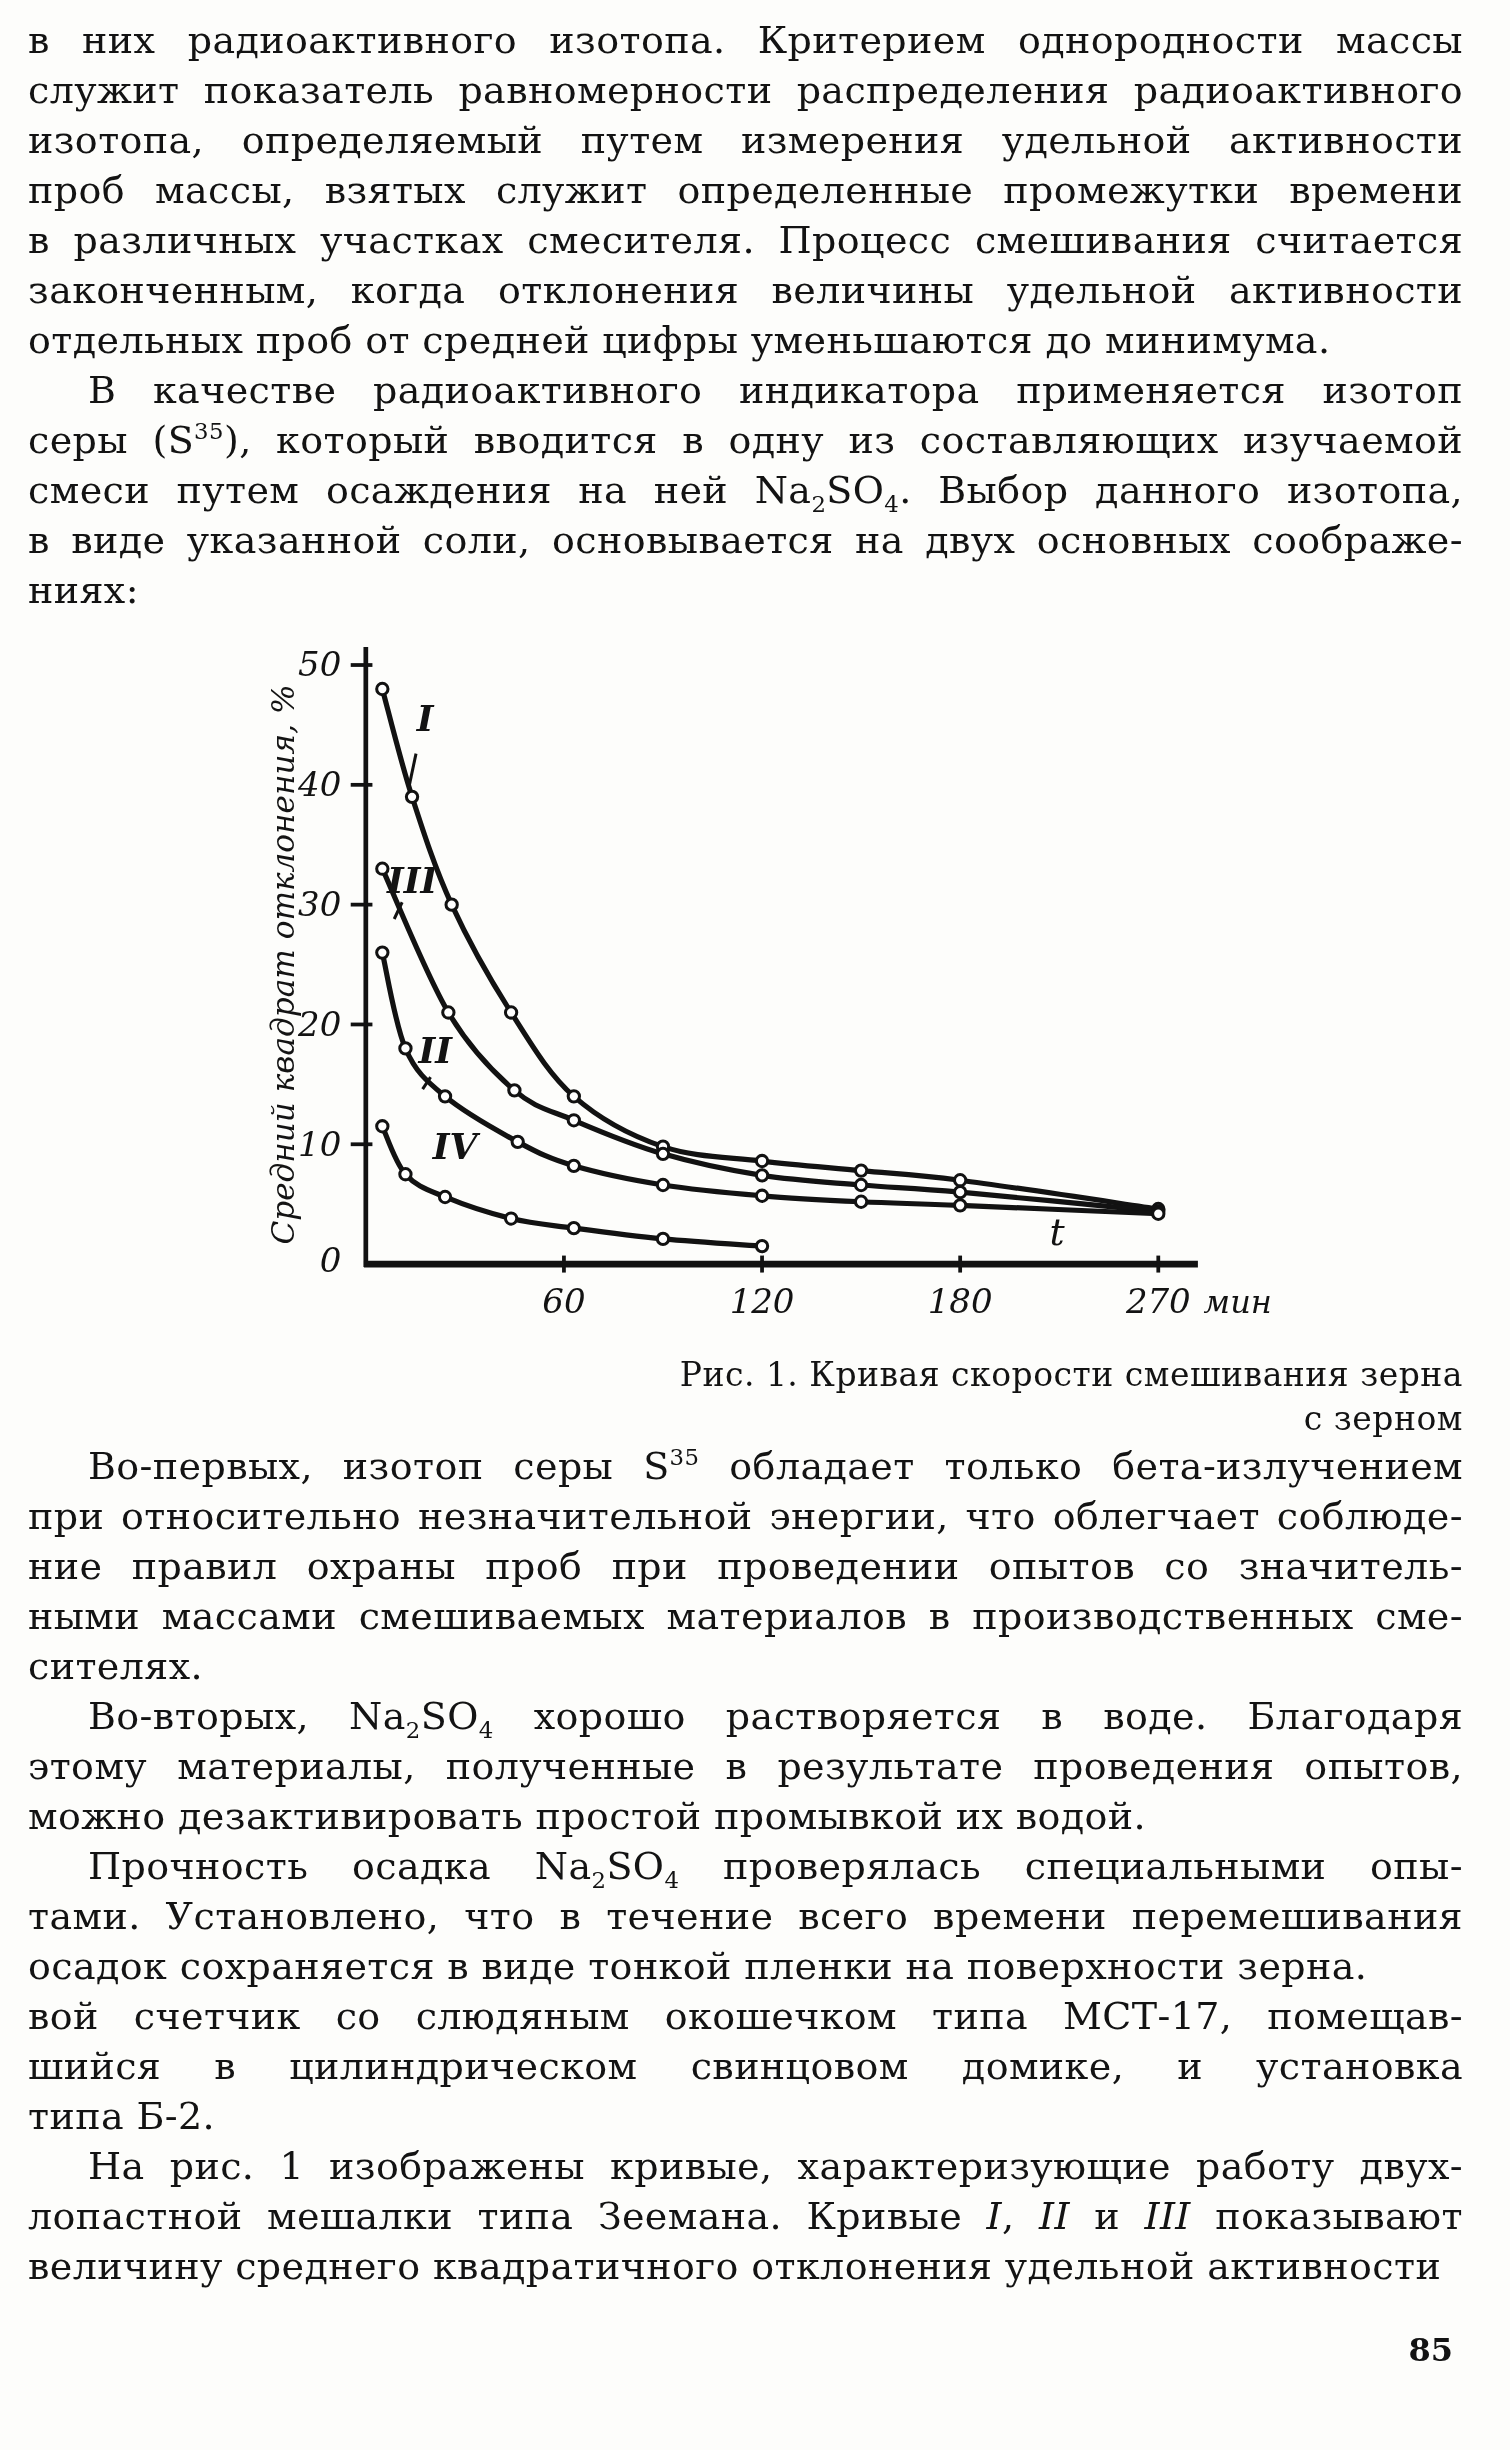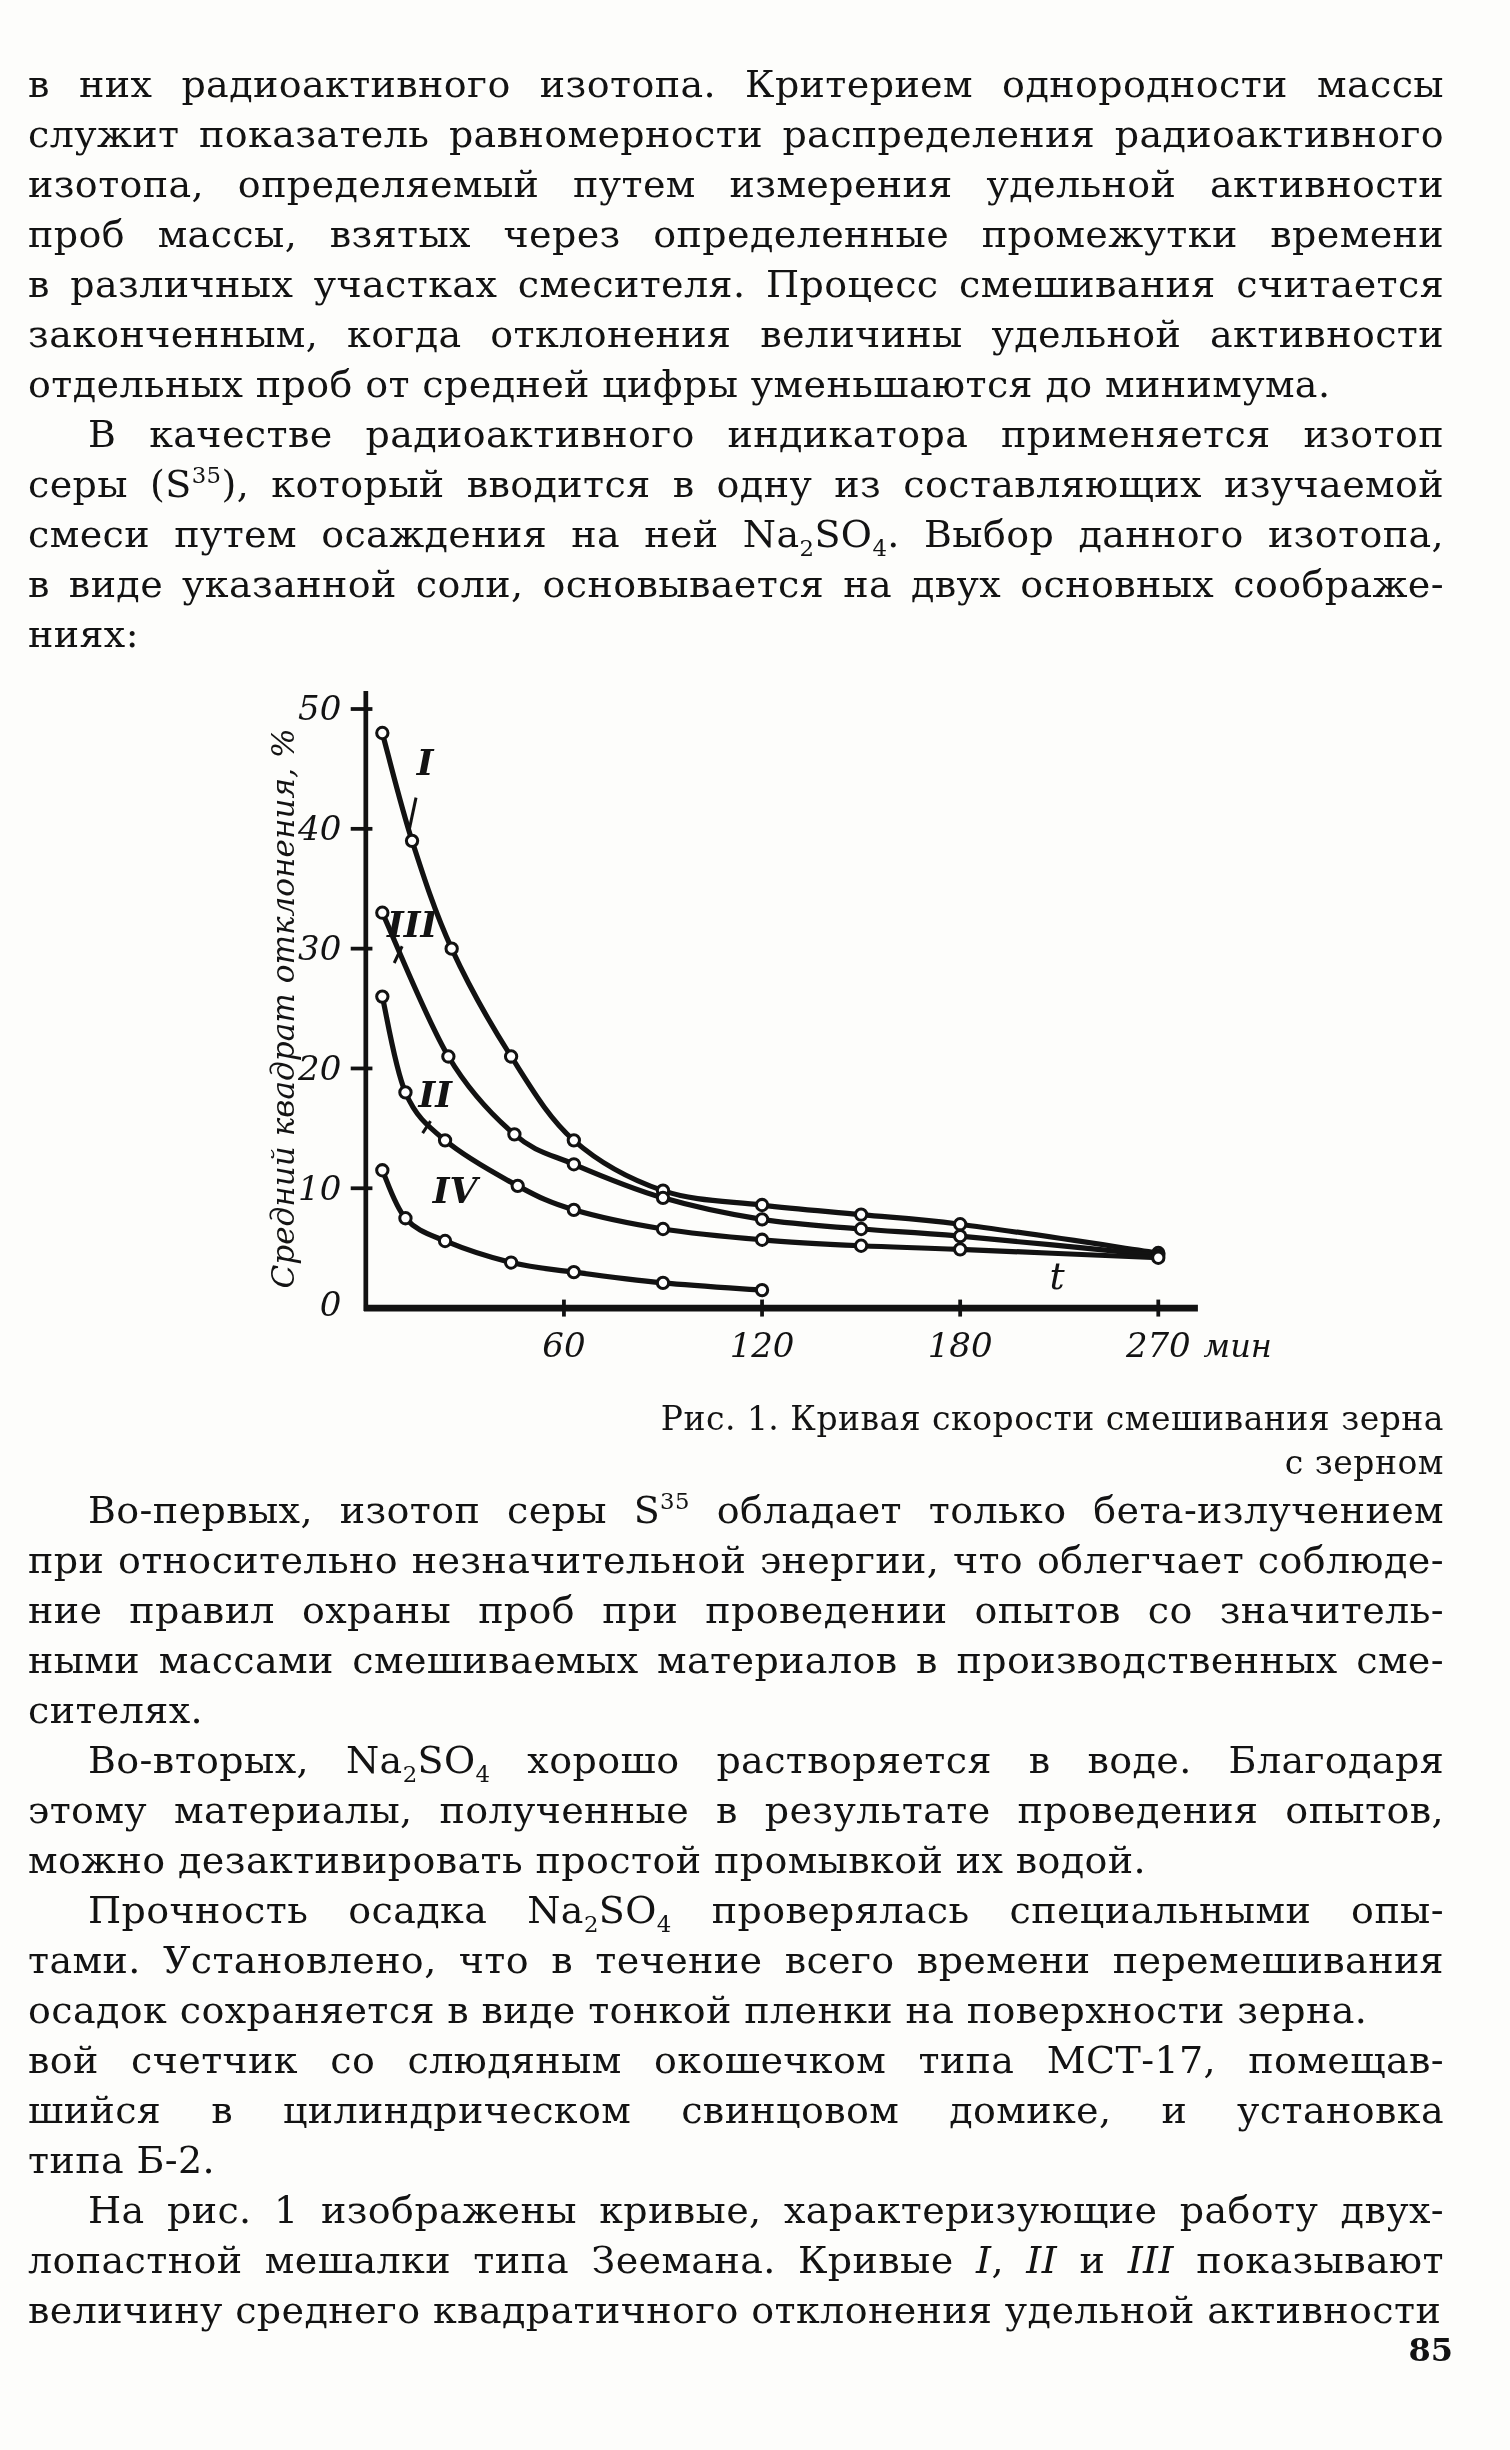--- a/index.html
+++ b/index.html
@@ -1,21 +1,21 @@
 <!DOCTYPE html>
 <html style="font-size:15px"><head>
 <meta charset="utf-8">
 <style>
   html,body{margin:0;padding:0;}
   body{
     width:1510px;height:2450px;background:#fdfdfb;color:#131313;
     font-family:"DejaVu Serif","Liberation Serif",serif;
     position:relative;overflow:hidden;
   }
-  .page{padding:15px 66px 0 28px;margin-top:44px;}
+  .page{padding:15px 47px 0 28px;}
   .para{font-size:38px;line-height:50px;letter-spacing:0.4px;}
   .line{text-align:justify;text-align-last:justify;}
   .line.last{text-align:center;text-align-last:left;}
   .line.ind{text-indent:60px;}
   .sup{vertical-align:super;font-size:60%;line-height:0;}
   .sub{vertical-align:sub;font-size:60%;line-height:0;}
   .ital{font-style:italic;}
   .figure{margin-top:17px;}
   .figure svg{display:block;margin-left:234px;}
   .caption{font-size:33px;line-height:44px;text-align:right;margin-top:21px;letter-spacing:0.5px;}
@@ -24,21 +24,21 @@
 </style>
 </head>
 <body>
 
 <div class="page">
   <div id="text-top">
       <div class="para">
         <div class="line">в них радиоактивного изотопа. Критерием однородности массы</div>
         <div class="line">служит показатель равномерности распределения радиоактивного</div>
         <div class="line">изотопа, определяемый путем измерения удельной активности</div>
-        <div class="line">проб массы, взятых через определенные промежутки времени</div>
+        <div class="line">проб массы, взятых служит определенные промежутки времени</div>
         <div class="line">в различных участках смесителя. Процесс смешивания считается</div>
         <div class="line">законченным, когда отклонения величины удельной активности</div>
         <div class="line last">отдельных проб от средней цифры уменьшаются до минимума.</div>
       </div>
       <div class="para">
         <div class="line ind">В качестве радиоактивного индикатора применяется изотоп</div>
         <div class="line">серы (S<span class="sup">35</span>), который вводится в одну из составляющих изучаемой</div>
         <div class="line">смеси путем осаждения на ней Na<span class="sub">2</span>SO<span class="sub">4</span>. Выбор данного изотопа,</div>
         <div class="line">в виде указанной соли, основывается на двух основных соображе-</div>
         <div class="line last">ниях:</div>

